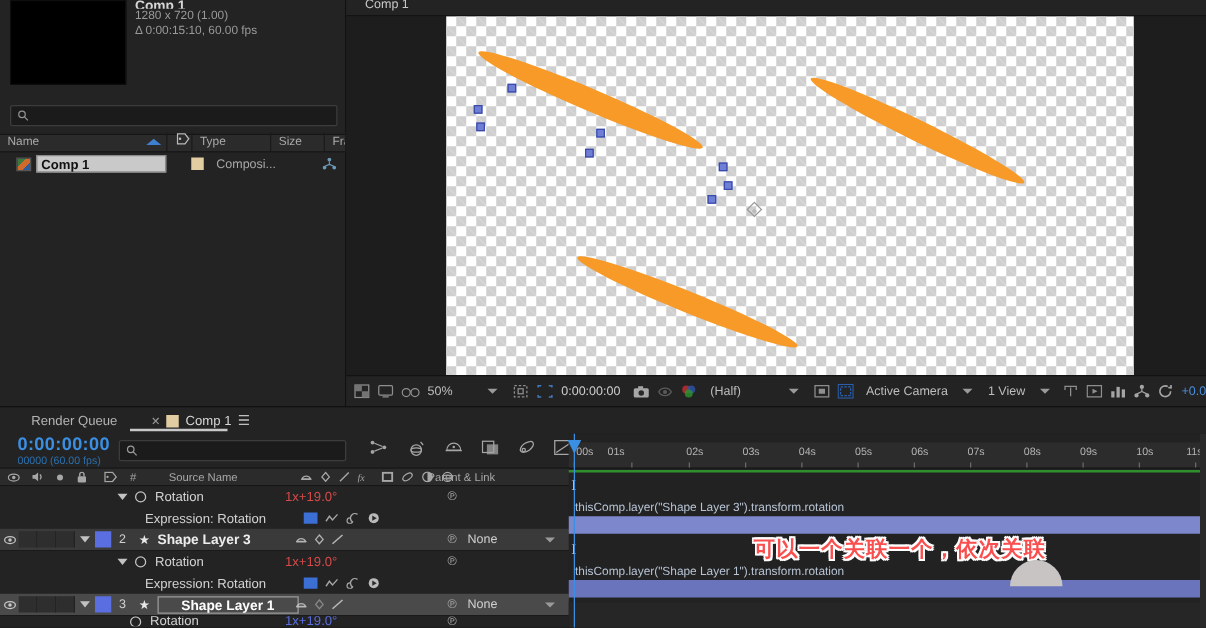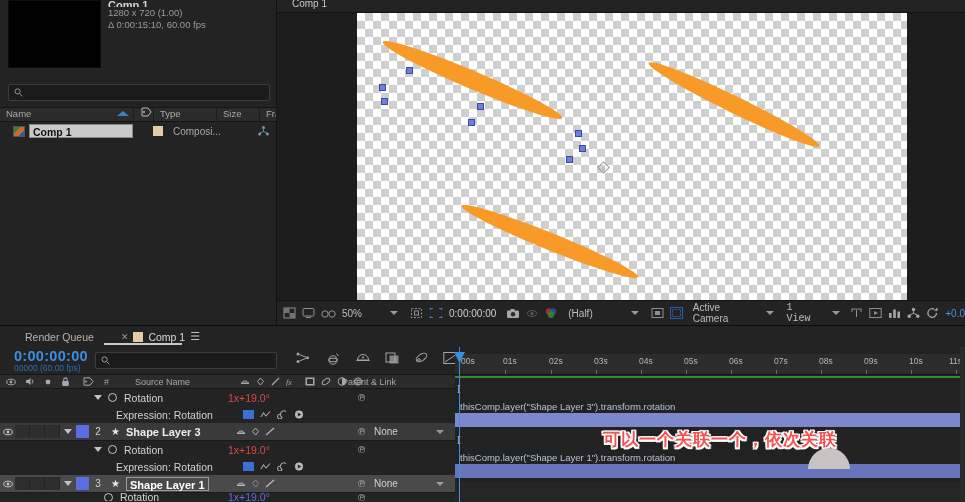--- a/index.html
+++ b/index.html
@@ -195,21 +195,21 @@
   .eye-cell { width: 15px; display:flex; justify-content:center; }
   .blanks { display:flex; }
   .blank { width: 15px; height: 13px; background: #2e2e2e; border-right: 1px solid #232323;}
   .tri { width: 0; height: 0; border-left: 4px solid transparent; border-right: 4px solid transparent;
     border-top: 5px solid #c2c2c2; margin-left: 4px; }
   .lcolor { width: 13px; height: 13px; background: #5b6ee1; margin-left: 4px; }
   .lnum { width: 18px; text-align: center; color: #cfcfcf; font-size: 10px;}
   .star { color: #e8e8e8; font-size: 10px; margin-left: 4px; }
   .lname { color: #ededed; font-weight: bold; font-size: 11px; margin-left: 6px; }
   .lname.editing {
-    background: #4a4a4a; border: 1px solid #9a9a9a; padding: 0 3px; height: 14px; line-height: 14px;
+    background: #4a4a4a; border: 1px solid #9a9a9a; padding: 0 18px; height: 14px; line-height: 14px;
     color: #fff;
   }
   .prop-indent { width: 90px; }
   .stopwatch { width: 9px; height: 9px; border: 1.5px solid #c6c6c6; border-radius: 50%; }
   .prop-name { color: #d2d2d2; font-size: 10.5px; margin-left: 7px; }
   .prop-val { position: absolute; left: 228px; color: #d64a4a; font-size: 10.5px; }
   .prop-val.blue { color: #5b6ee1; }
   .expr-icons { position: absolute; left: 243px; display: flex; gap: 6px; align-items: center; }
   .ebox { width: 11px; height: 9px; background: #3b6fd4; }
   .at-sym { position: absolute; left: 358px; color: #a8a8a8; font-size: 10px; }
@@ -414,21 +414,21 @@
           </svg>
       </span>
       <span class="ico blue-out">
         <svg width="13" height="12" viewBox="0 0 13 12">
             <rect x=".5" y=".5" width="12" height="11" fill="none" stroke="#2d6fd1"></rect>
             <rect x="2.5" y="2.5" width="8" height="7" fill="none" stroke="#2d6fd1" stroke-dasharray="2 1"></rect>
           </svg>
       </span>
       <span style="margin-left:4px;">Active Camera</span>
       <span class="chev" style="margin-left:6px;"></span>
-      <span style="margin-left:6px;font-family:Liberation Mono, monospace;">1 View</span>
+      <span style="margin-left:6px;">1 View</span>
       <span class="chev" style="margin-left:6px;"></span>
       <span class="ico" style="margin-left:4px;">
         <svg width="13" height="12" viewBox="0 0 13 12">
             <path d="M1.5 2 H11.5 M2 2 V5 M11 2 V5 M6.5 3 V10" fill="none" stroke="#aaa"></path>
           </svg>
       </span>
       <span class="ico">
         <svg width="13" height="12" viewBox="0 0 13 12">
             <rect x=".8" y="1.5" width="11.4" height="9" fill="none" stroke="#aaa"></rect>
             <path d="M5 4 L9 6 L5 8 Z" fill="#aaa"></path>
@@ -771,21 +771,21 @@
         <span class="prop-name">Rotation</span>
         <span class="prop-val blue">1x+19.0°</span>
         <span class="at-sym">℗</span>
       </div>
     </div>
 
     <div class="tl-graph">
       <div class="ruler">
         <span class="tick" style="left:6px;">00s</span>
         <span class="tmark" style="left:4px;"></span>
-        <span class="tick" style="left:48px;text-align:center;">01s</span>
+        <span class="tick" style="left:31px;text-align:center;">01s</span>
         <span class="tmark" style="left:50px;"></span>
         <span class="tick" style="left:94px;">02s</span>
         <span class="tmark" style="left:96px;"></span>
         <span class="tick" style="left:139px;">03s</span>
         <span class="tmark" style="left:141px;"></span>
         <span class="tick" style="left:184px;">04s</span>
         <span class="tmark" style="left:186px;"></span>
         <span class="tick" style="left:229px;">05s</span>
         <span class="tmark" style="left:231px;"></span>
         <span class="tick" style="left:274px;">06s</span>

